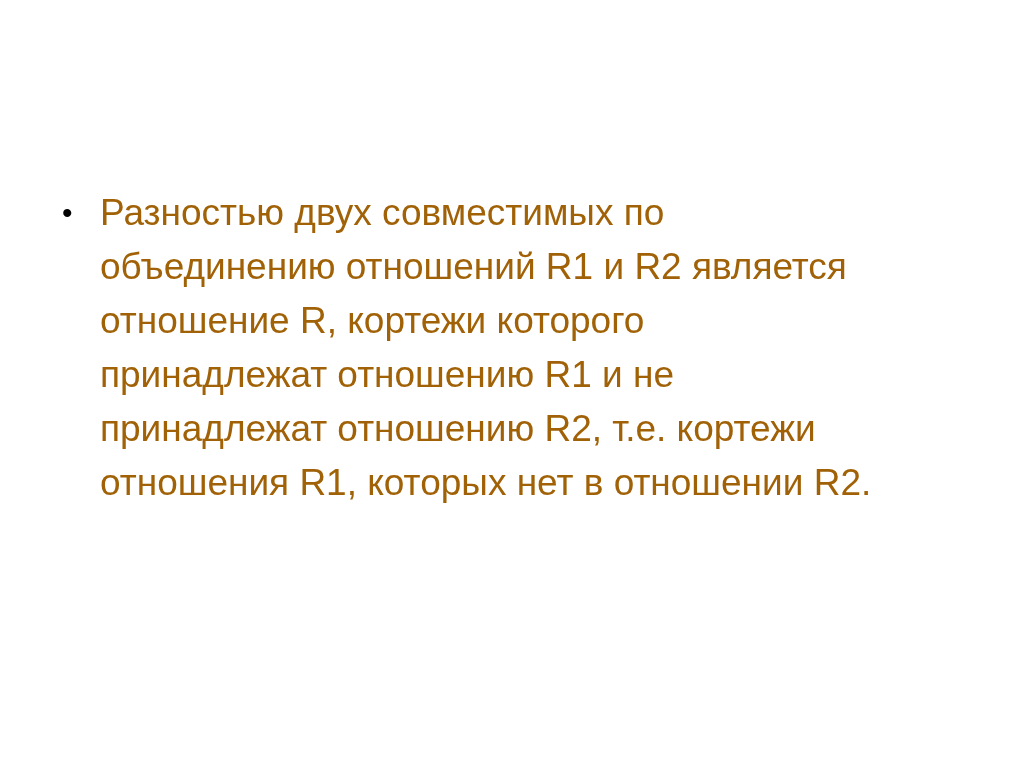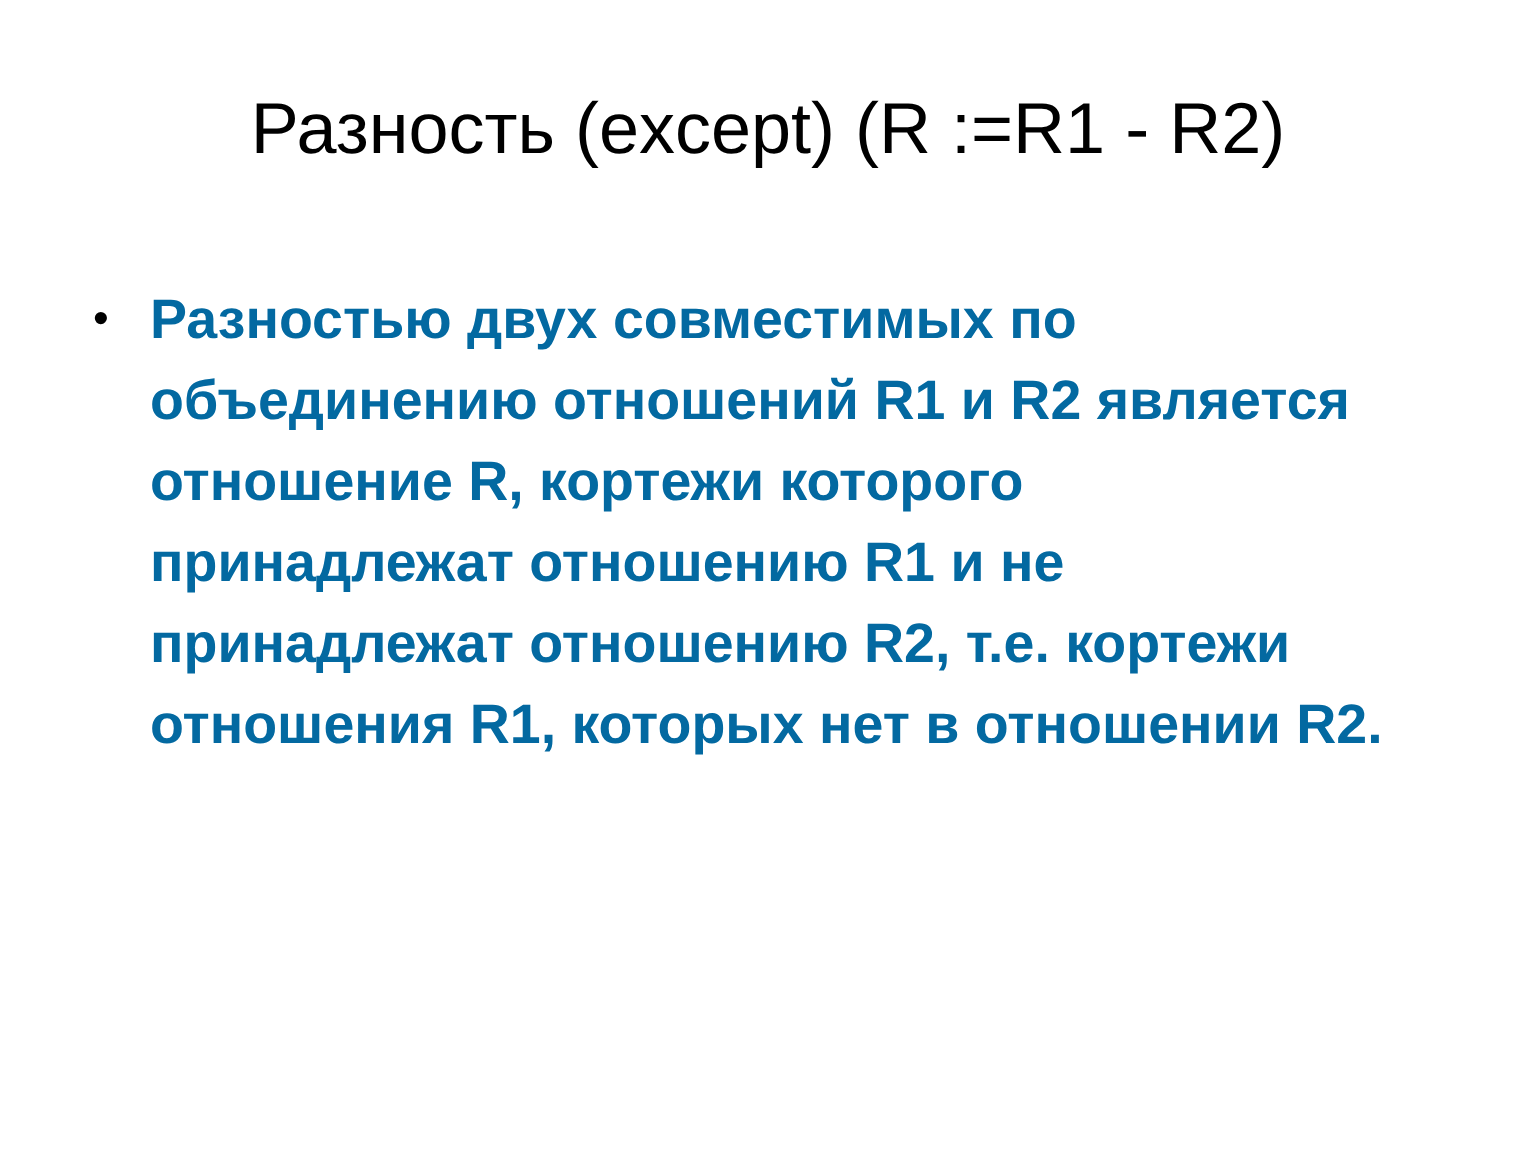--- a/index.html
+++ b/index.html
@@ -42,31 +42,29 @@
     flex: 0 0 auto;
     width: 38px;
     font-size: 30px;
     line-height: 54px;
     color: #000000;
   }
   .bullet-text {
     flex: 1 1 auto;
     font-size: 37px;
     line-height: 54px;
-    color: #0369a1;
+    color: #a16207;
     white-space: pre-line;
-    font-weight: bold;
   }
 </style>
 </head>
 <body>
 
 <div class="slide">
 
-  <div class="slide-title">Разность (except) (R :=R1 - R2)</div>
 
   <div class="bullet-list">
     <div class="bullet-item">
       <span class="bullet-marker">•</span>
       <span class="bullet-text">Разностью двух совместимых по
 объединению отношений R1 и R2 является
 отношение R, кортежи которого
 принадлежат отношению R1 и не
 принадлежат отношению R2, т.е. кортежи
 отношения R1, которых нет в отношении R2.</span>

